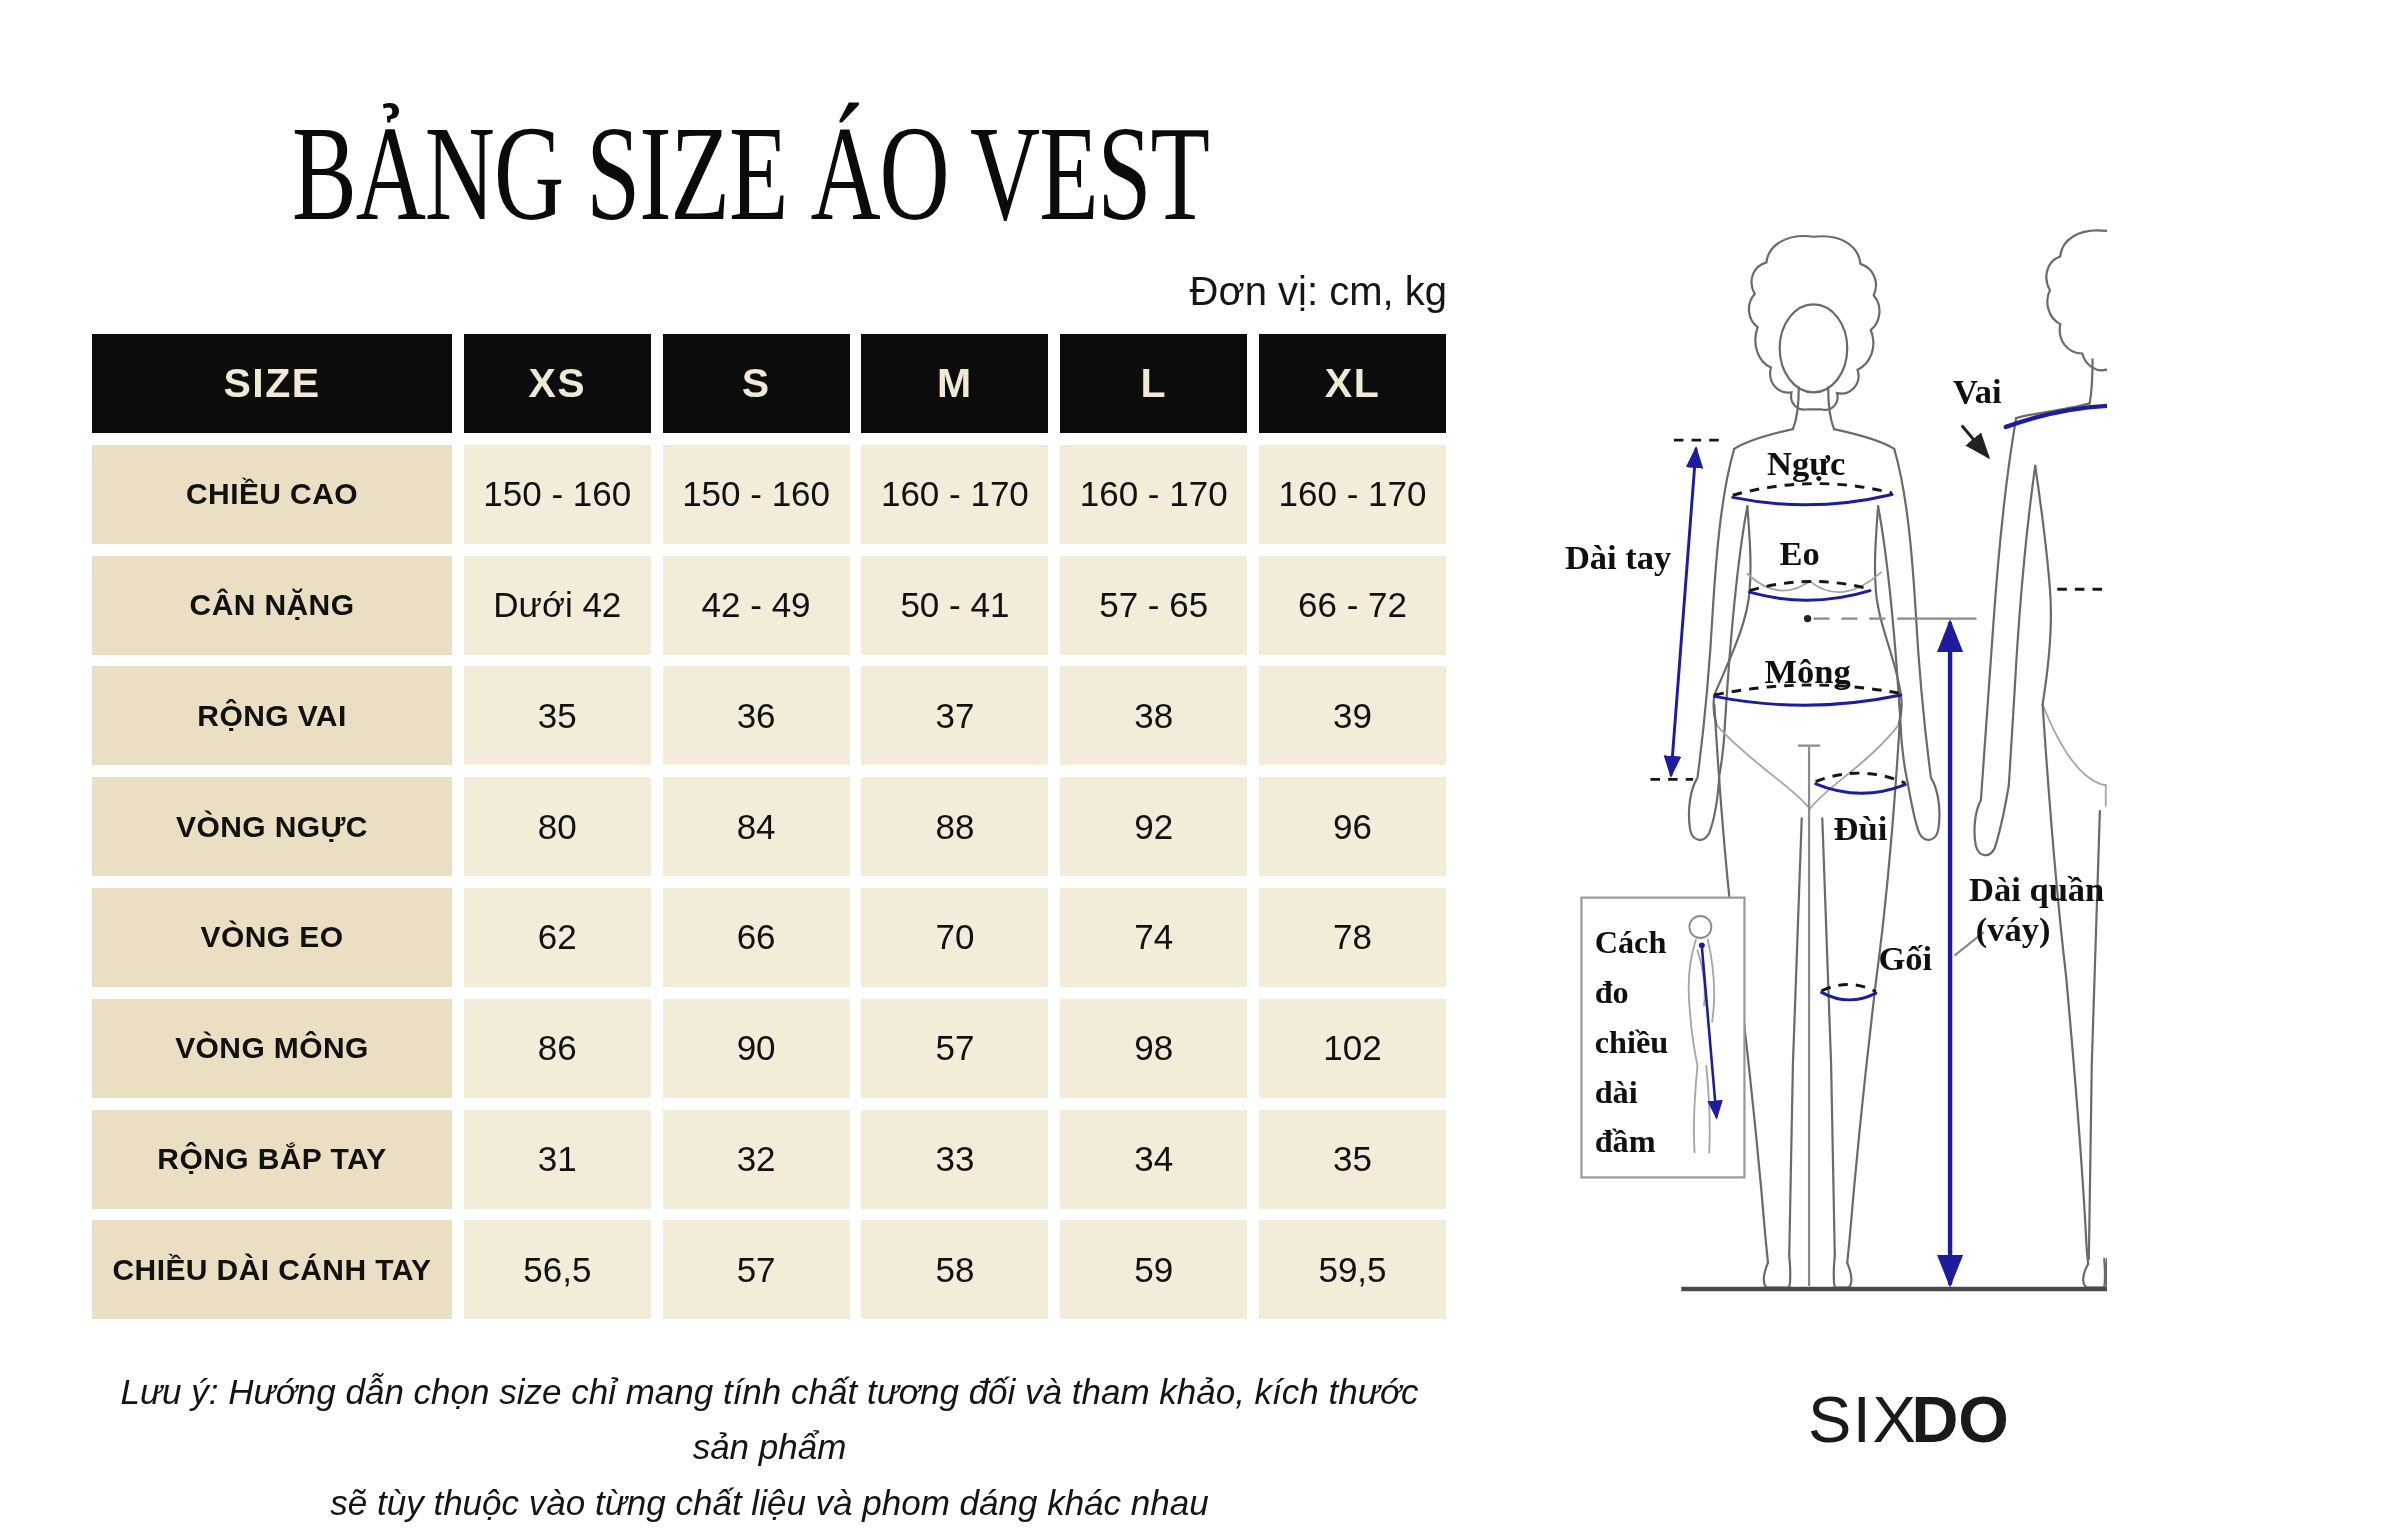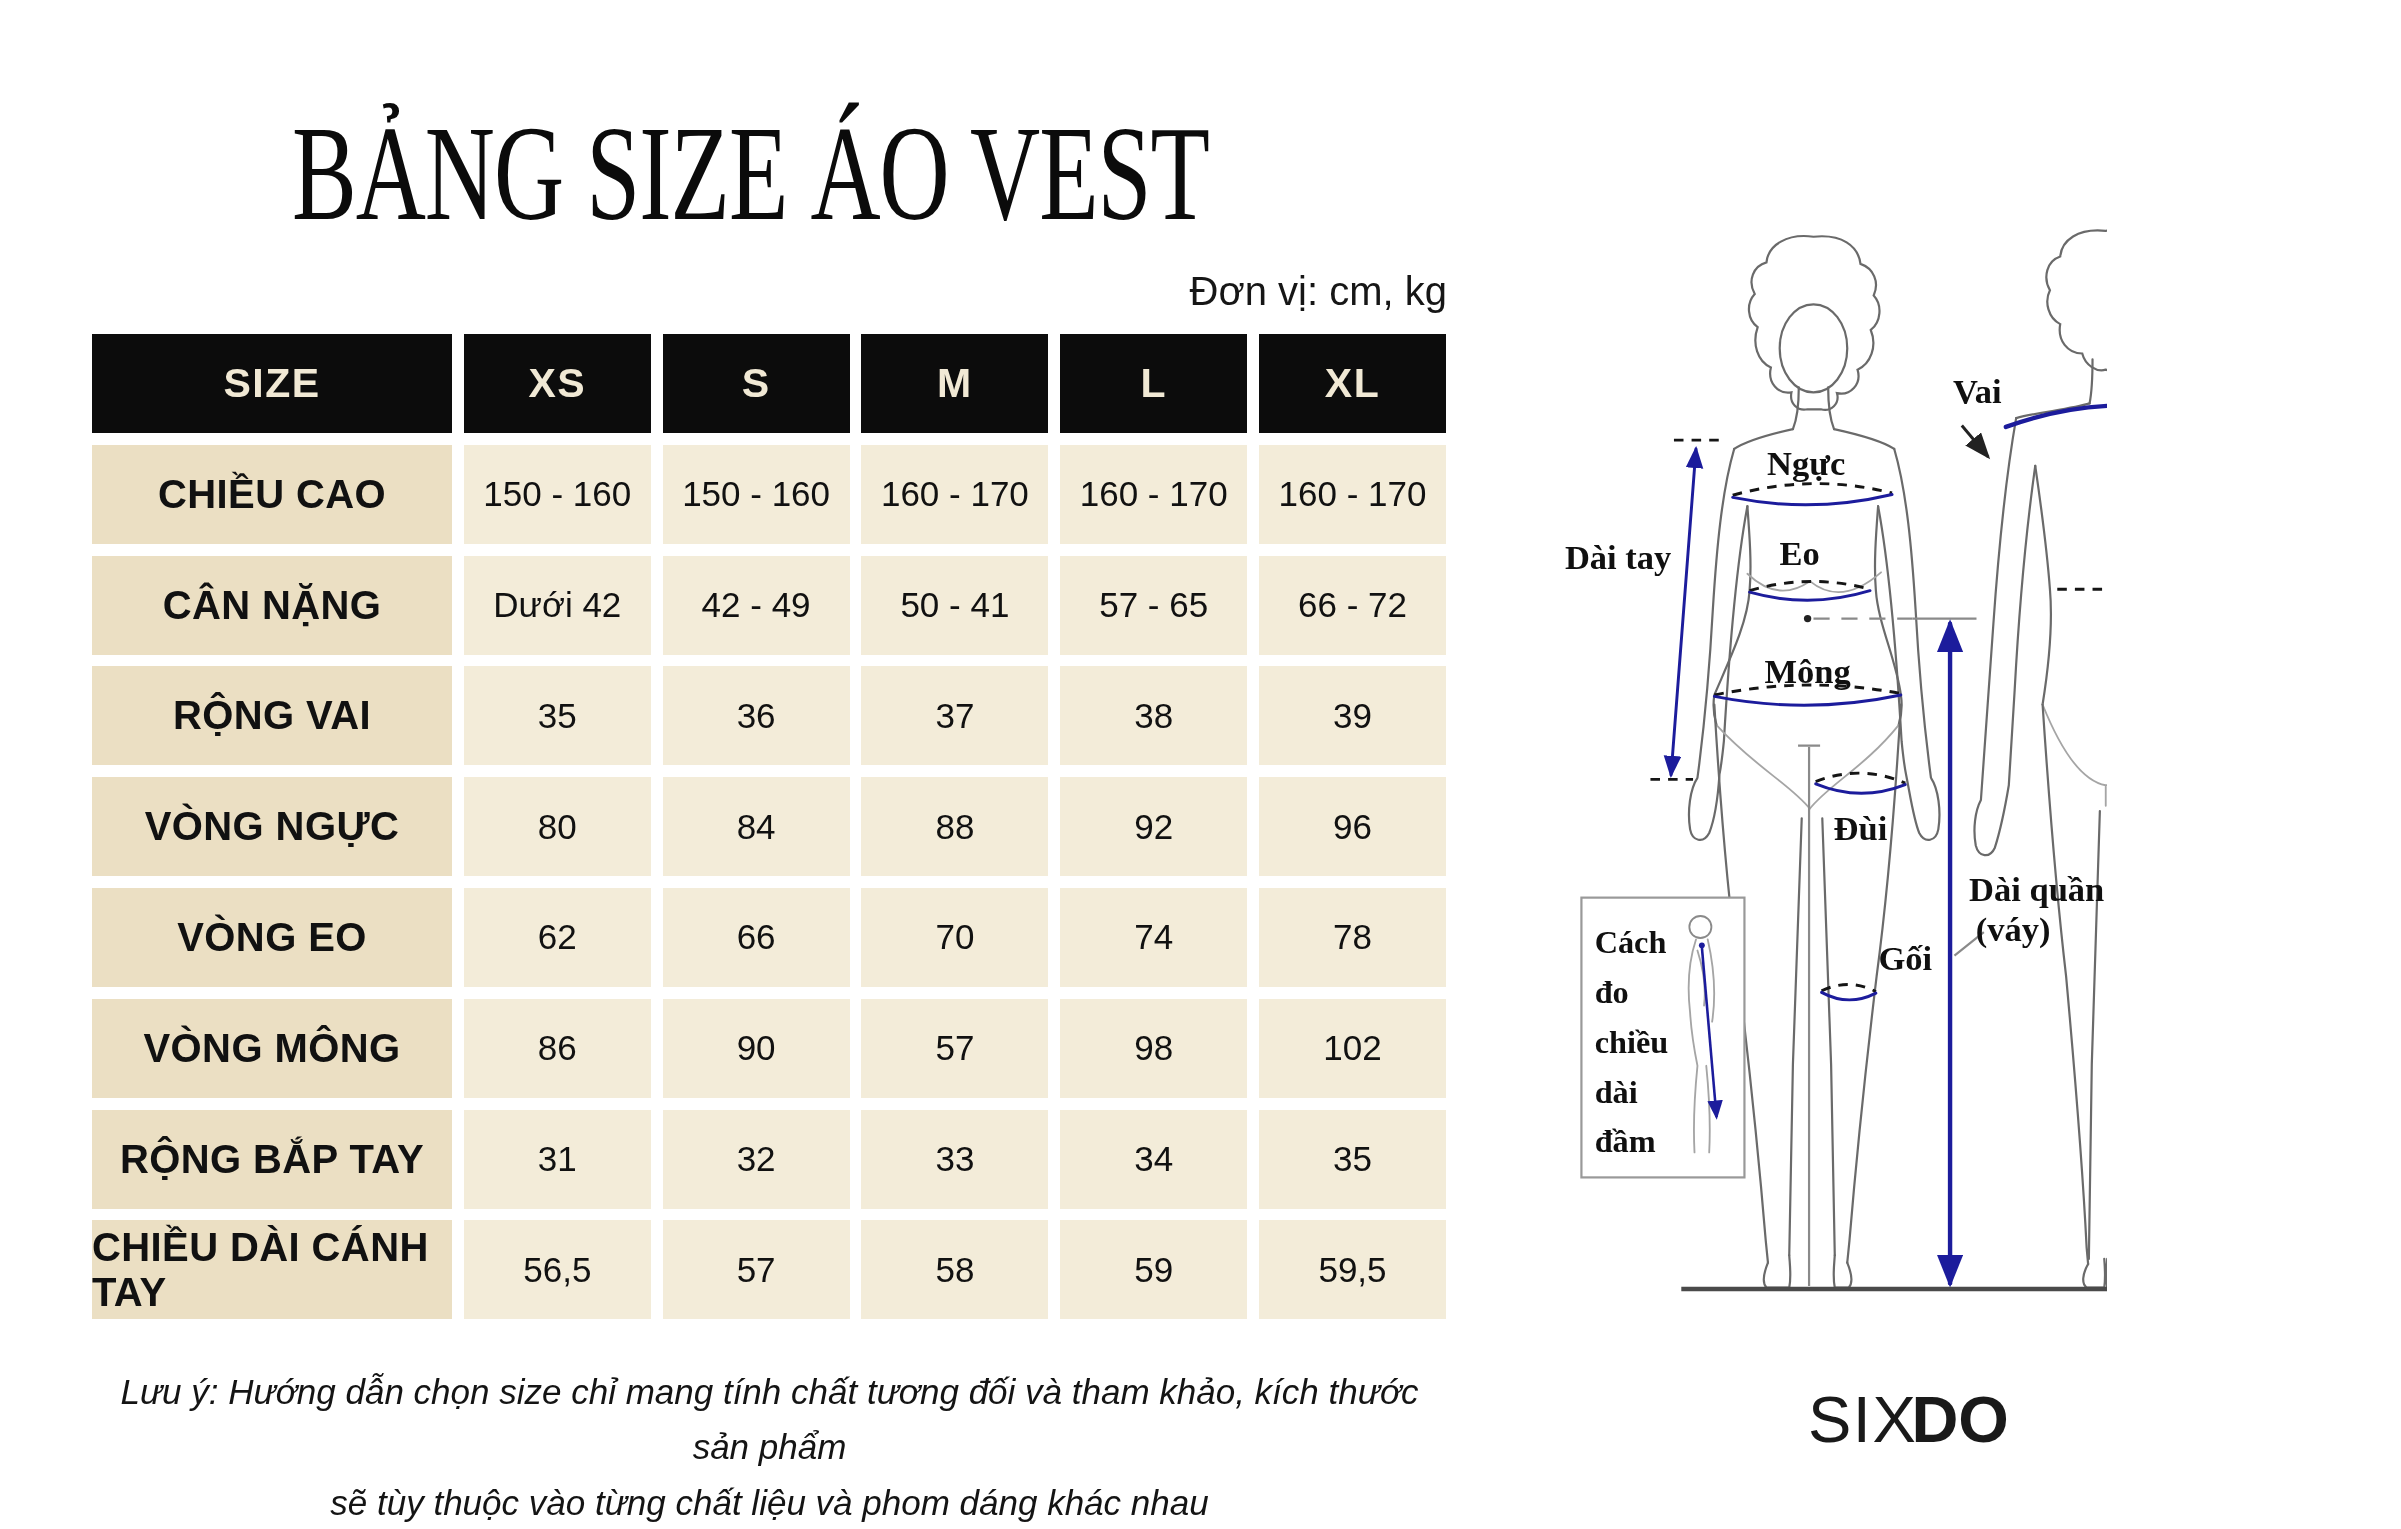--- a/index.html
+++ b/index.html
@@ -13,21 +13,21 @@
 
   .title{position:absolute;left:292px;top:103px;font-family:"Liberation Serif","DejaVu Serif",serif;
          font-size:135px;line-height:1.05;white-space:nowrap;letter-spacing:-1.5px;
          transform:scaleX(.72);transform-origin:left top;color:#0b0b0b;}
   .unit{position:absolute;left:1028px;top:269px;width:419px;text-align:right;font-size:40px;color:#161616;}
 
   .size-table{position:absolute;left:92px;top:334px;display:grid;
               grid-template-columns:360px repeat(5,187px);grid-auto-rows:99px;gap:11.8px;}
   .cell{display:flex;align-items:center;justify-content:center;}
   .hcell{background:var(--header-bg);color:var(--header-text);font-size:41px;font-weight:700;letter-spacing:1.5px;}
-  .lcell{background:var(--label-cell-bg);font-size:40px;font-weight:700;letter-spacing:0.4px;}
+  .lcell{background:var(--label-cell-bg);font-size:30px;font-weight:700;letter-spacing:0.4px;}
   .vcell{background:var(--value-cell-bg);font-size:35px;font-weight:400;text-align:right;}
 
   .footnote{position:absolute;left:92px;top:1364px;width:1355px;text-align:center;
             font-style:italic;font-size:35px;line-height:1.58;font-weight:500;color:#141414;}
 
   .logo{position:absolute;left:1808px;top:1356px;font-size:65px;color:#1a1a1a;white-space:nowrap;margin-top:26px;}
   .logo .six{font-weight:400;letter-spacing:1.5px;}
   .logo .do{font-weight:800;margin-left:-5.9px;letter-spacing:0;}
 
   svg{position:absolute;left:1505px;top:95px;}

